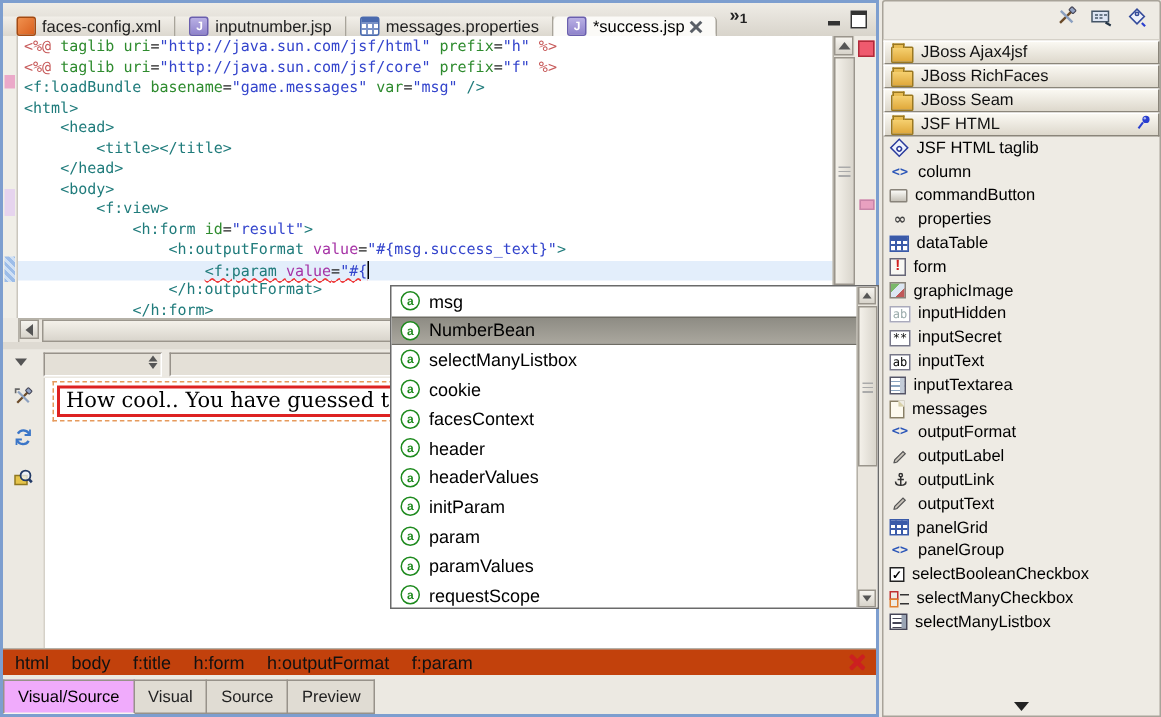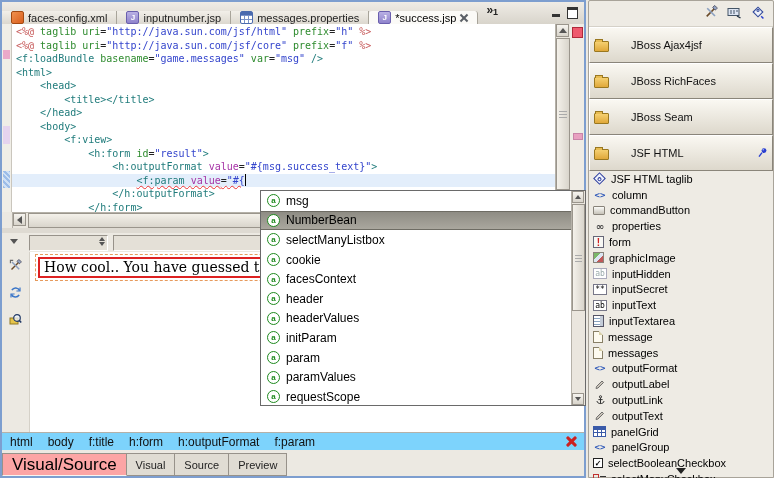--- a/index.html
+++ b/index.html
@@ -86,40 +86,40 @@
   .spin .tri-down{border-left-width:3px;border-right-width:3px;border-top-width:4px;}
   .vbody{position:absolute;left:0;right:0;top:250px;bottom:43px;background:#fff;}
   .rail{position:absolute;left:0;top:0;bottom:0;width:27px;background:#ece9e2;border-right:1px solid #d5d1c8;
     display:flex;flex-direction:column;align-items:center;padding-top:6px;gap:9px;}
   .canvas{position:absolute;left:28px;right:0;top:0;bottom:0;background:#fff;}
   .outline-box{position:absolute;left:5px;right:2px;top:2px;border:1px dashed #e69a5c;padding:2px;}
   .red-box{border:2px solid #dd2222;padding:0 4px 1px 4px;font-family:"DejaVu Serif",serif;font-size:14px;color:#000;
     white-space:nowrap;overflow:hidden;}
 
   
-  .breadcrumb{position:absolute;left:0;right:0;bottom:26px;height:17px;background:#7dd3fc;border-top:1px solid #b5b1a8;
+  .breadcrumb{position:absolute;left:0;right:0;bottom:26px;height:17px;background:#c2410c;border-top:1px solid #b5b1a8;
     display:flex;align-items:center;padding-left:8px;font-size:12px;color:#111;}
   .crumb{margin-right:15px;}
   .bc-close{position:absolute;right:8px;top:3px;width:10px;height:10px;}
   .bc-close::before,.bc-close::after{content:"";position:absolute;left:-1px;top:4px;width:13px;height:3px;background:#cc2020;border-radius:1px;}
   .bc-close::before{transform:rotate(45deg);}
   .bc-close::after{transform:rotate(-45deg);}
   .btabs{position:absolute;left:0;right:0;bottom:0;height:26px;display:flex;align-items:stretch;background:#ece9e2;padding-top:3px;box-sizing:border-box;}
   .vtab{display:flex;align-items:center;padding:0 9px;font-size:11px;color:#222;background:#e0dcd3;
     border:1px solid #97928a;border-left:none;}
   .vtab:first-child{border-left:1px solid #97928a;}
-  .vtab.active{background:#fca5a5;border-bottom-color:#f7f5f0;font-size:17px;color:#000;text-align:right;}
+  .vtab.active{background:#f0abfc;border-bottom-color:#f7f5f0;font-size:11px;color:#000;text-align:right;}
 
   
   .palette{position:absolute;left:588px;top:0;width:186px;height:478px;box-sizing:border-box;
     background:#eeebe4;border:1px solid #a8a399;border-radius:2px 2px 0 0;}
   .ptitle{display:flex;align-items:center;gap:5px;height:21px;padding:0 5px;border-bottom:1px solid #c5c1b8;font-size:11px;color:#000;}
   .ptitle .lbl{white-space:nowrap;}
   .ptoolbar{display:flex;justify-content:flex-end;align-items:center;gap:9px;height:25px;padding:0 8px;border-bottom:1px solid #d5d1c8;}
-  .psec{display:flex;align-items:center;gap:22px;height:36px;padding:0 4px;font-size:11px;color:#111;
+  .psec{display:flex;align-items:center;gap:5px;height:16px;padding:0 4px;font-size:11px;color:#111;
     background:linear-gradient(#faf8f2,#ddd8cc);border:1px solid;border-color:#fff #8a857a #8a857a #fff;box-sizing:border-box;}
   .psec .lbl{flex:1;}
   .folder{display:inline-block;width:13px;height:9px;background:linear-gradient(#f5d070,#e0a83a);border:1px solid #9a7820;
     border-radius:1px;position:relative;margin-top:2px;}
   .folder::before{content:"";position:absolute;left:0;top:-3px;width:6px;height:2px;background:#e8bc52;border:1px solid #9a7820;border-bottom:none;}
   .pitems{position:relative;}
   .pitem{display:flex;align-items:center;gap:5px;height:15.8px;padding-left:4px;font-size:11px;color:#000;white-space:nowrap;}
   .pscroll-more{position:absolute;left:50%;margin-left:-5px;bottom:3px;width:0;height:0;
     border-left:5px solid transparent;border-right:5px solid transparent;border-top:6px solid #222;}
 
@@ -357,20 +357,24 @@
         </div>
         <div class="pitem">
           <span class="pi pi-button"></span>
           <span>commandButton</span>
         </div>
         <div class="pitem">
           <span class="pi pi-link">∞</span>
           <span>properties</span>
         </div>
         <div class="pitem">
+          <span class="pi pi-table"></span>
+          <span>dataTable</span>
+        </div>
+        <div class="pitem">
           <span class="pi pi-form">!</span>
           <span>form</span>
         </div>
         <div class="pitem">
           <span class="pi pi-image"></span>
           <span>graphicImage</span>
         </div>
         <div class="pitem">
           <span class="pi pi-input dis">ab</span>
           <span>inputHidden</span>
@@ -379,24 +383,20 @@
           <span class="pi pi-input">**</span>
           <span>inputSecret</span>
         </div>
         <div class="pitem">
           <span class="pi pi-input">ab</span>
           <span>inputText</span>
         </div>
         <div class="pitem">
           <span class="pi pi-textarea"></span>
           <span>inputTextarea</span>
-        </div>
-        <div class="pitem">
-          <span class="pi pi-note"></span>
-          <span>message</span>
         </div>
         <div class="pitem">
           <span class="pi pi-note"></span>
           <span>messages</span>
         </div>
         <div class="pitem">
           <span class="pi pi-tags">&lt;&gt;</span>
           <span>outputFormat</span>
         </div>
         <div class="pitem">

